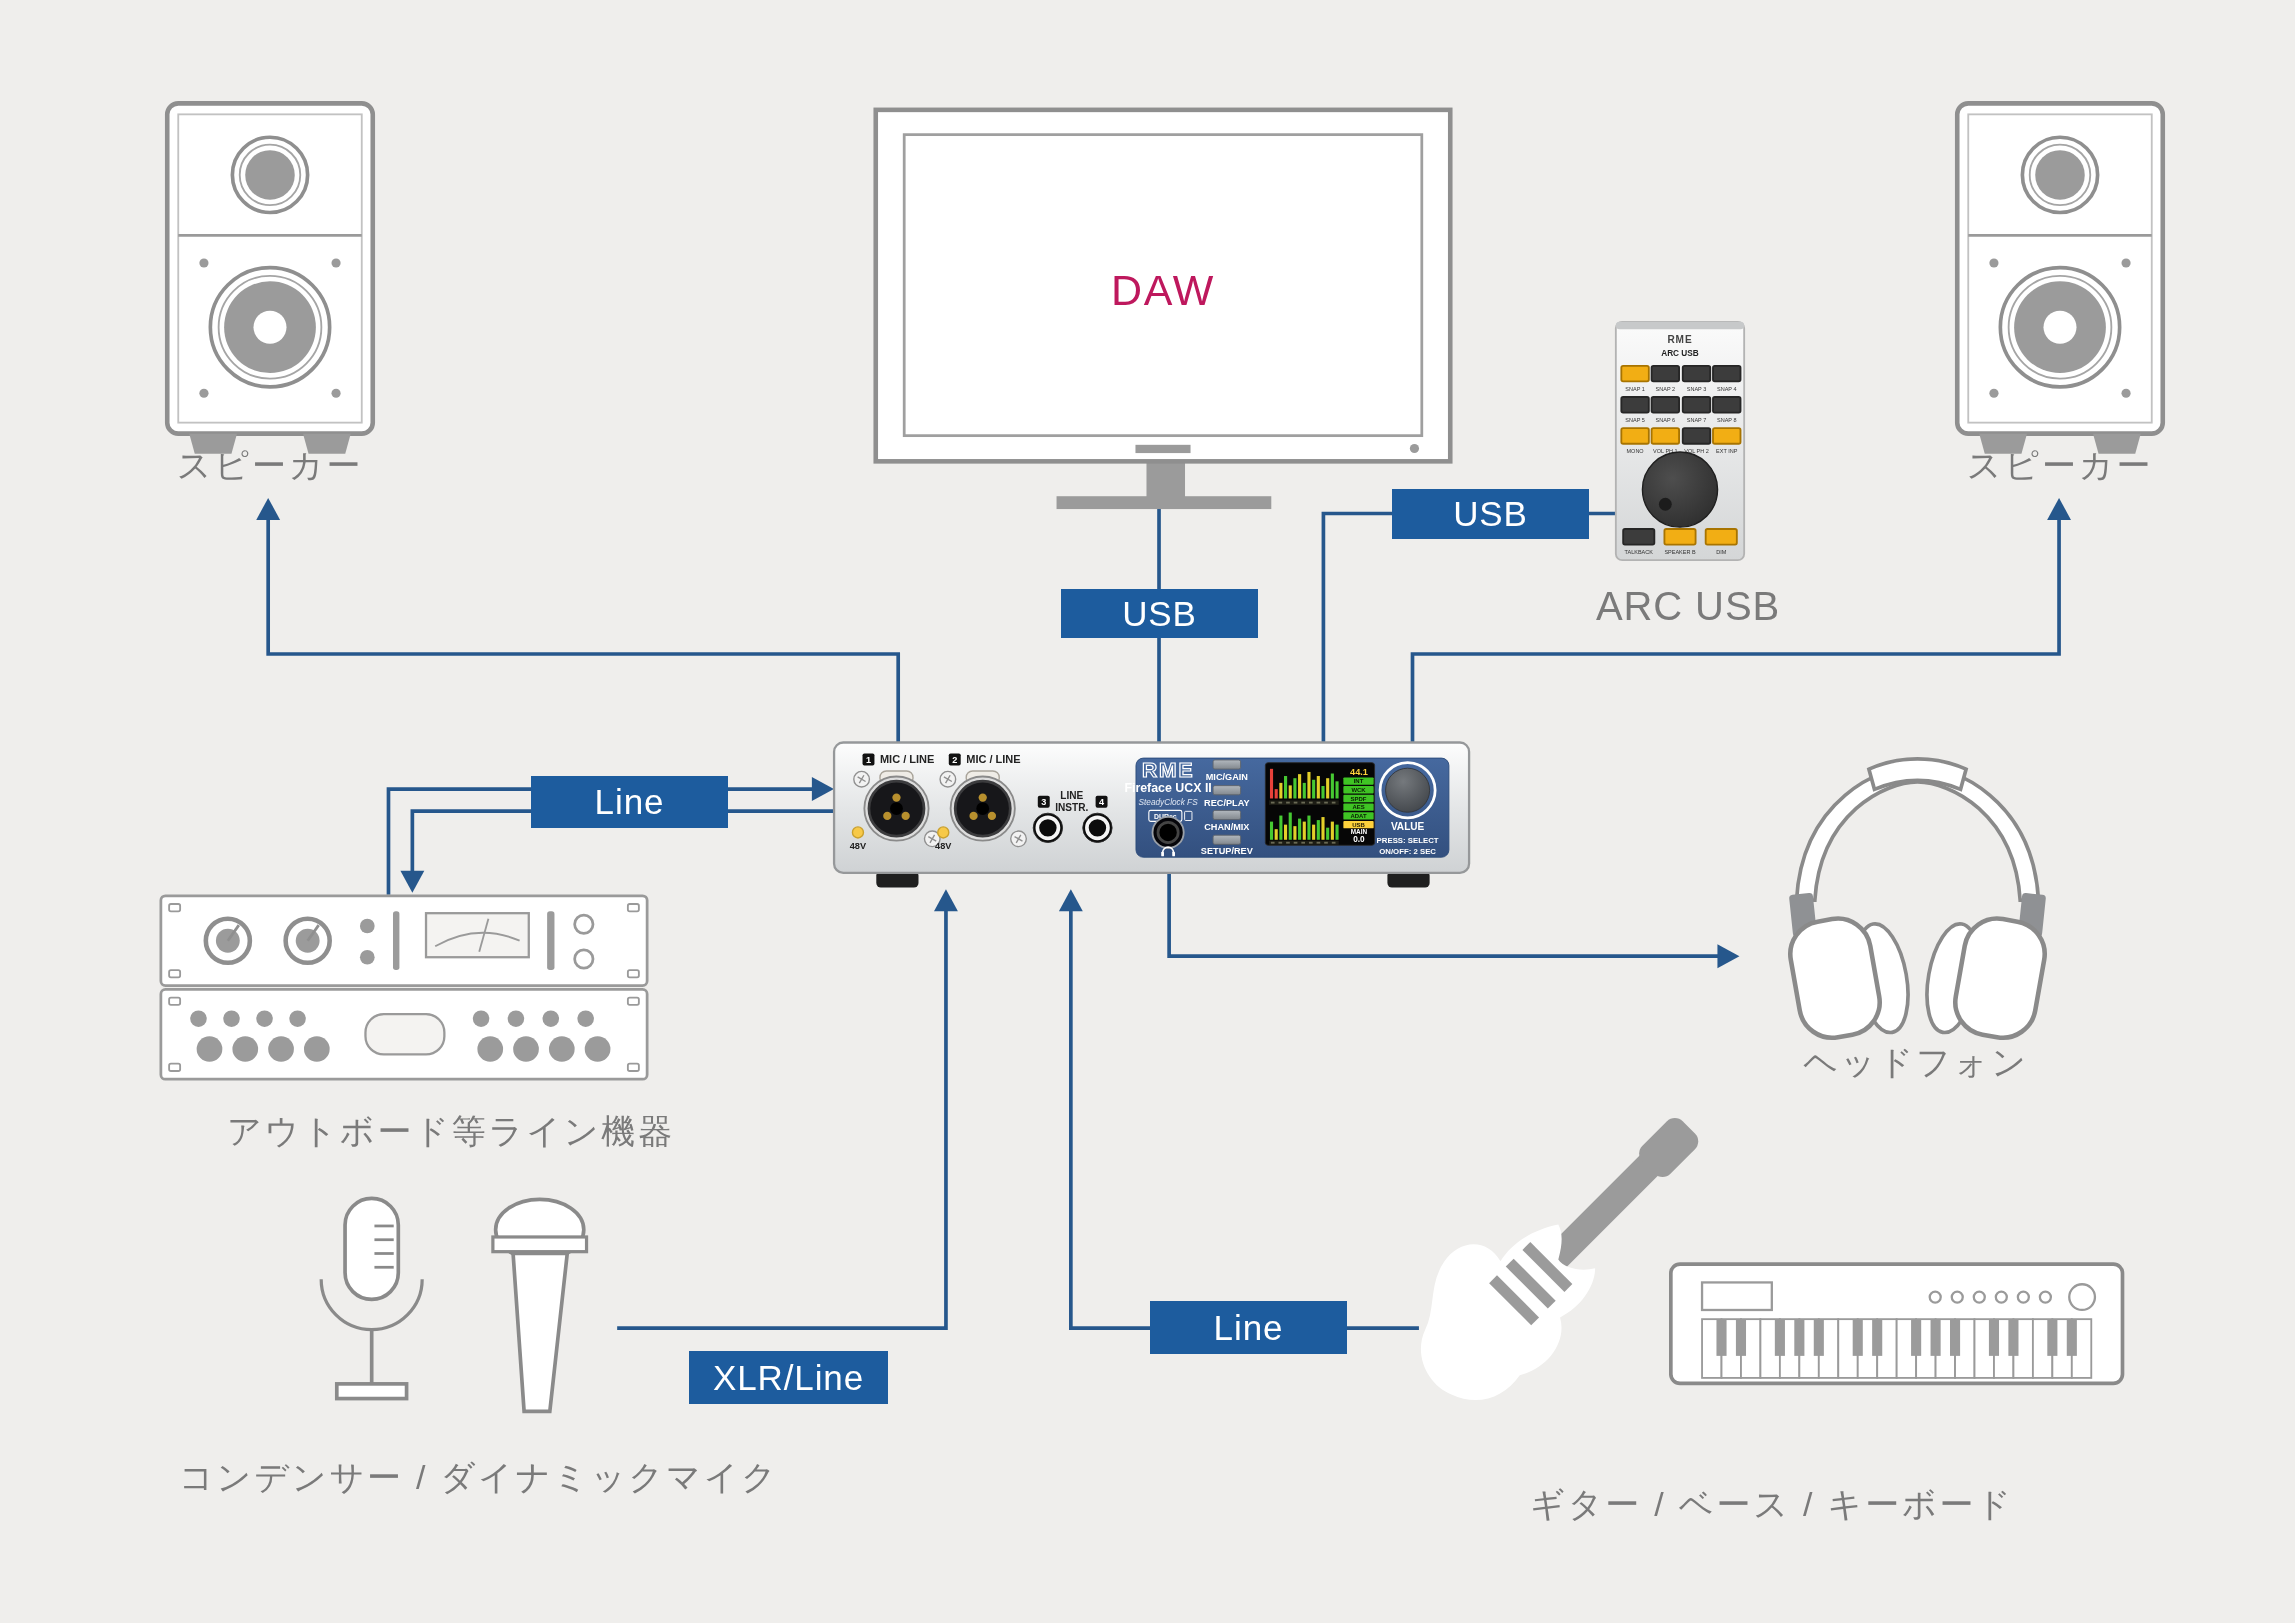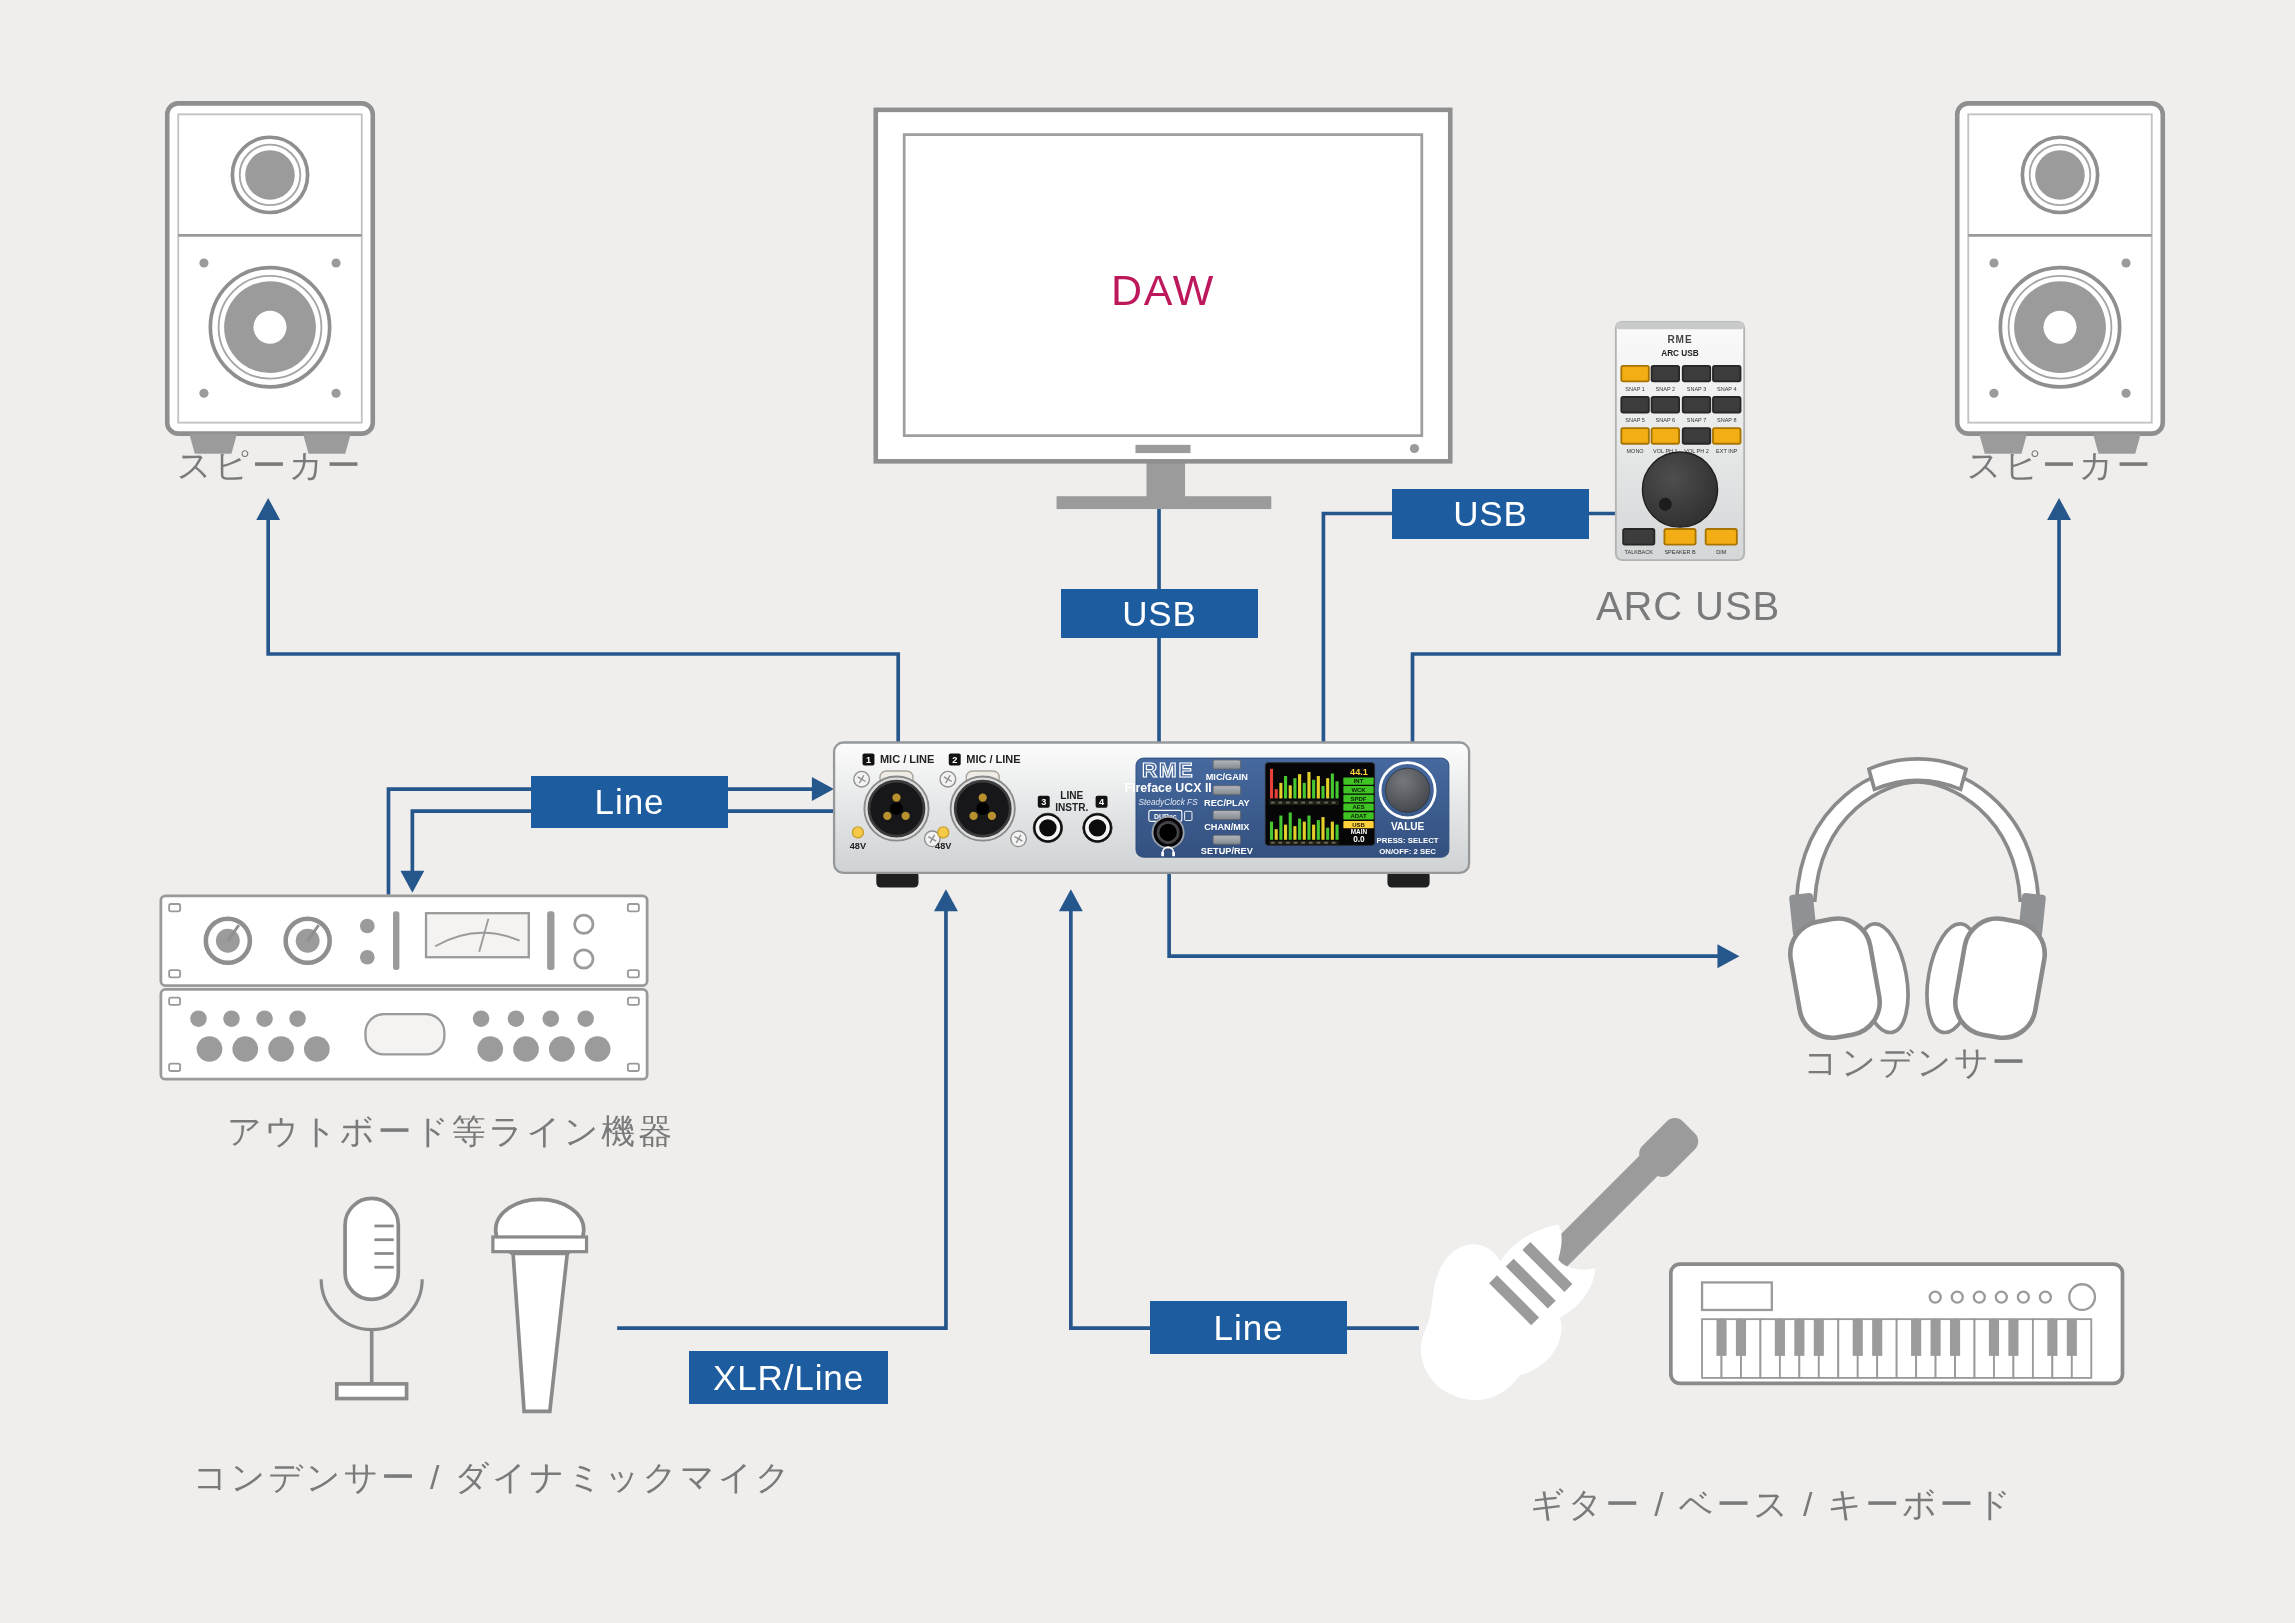--- a/index.html
+++ b/index.html
@@ -367,21 +367,21 @@
   <svg class="devsvg" style="left:1780px;top:749px;" width="275" height="275" viewBox="0 0 300 300">
     <path d="M18,165 C24,55 110,18 150,18 C190,18 276,55 282,165 L262,165 C256,70 185,36 150,36 C115,36 44,70 38,165 Z" fill="#ffffff" stroke="#8a8a8a" stroke-width="4"></path>
     <path d="M103,44 L97,22 C130,7 170,7 203,22 L197,44 C166,31 134,31 103,44 Z" fill="#ffffff" stroke="#8a8a8a" stroke-width="4"></path>
     <rect x="12" y="158" width="26" height="46" rx="4" fill="#8f9194" transform="rotate(-6 25 181)"></rect>
     <rect x="262" y="158" width="26" height="46" rx="4" fill="#8f9194" transform="rotate(6 275 181)"></rect>
     <ellipse cx="112" cy="250" rx="26" ry="60" fill="#ffffff" stroke="#8a8a8a" stroke-width="4" transform="rotate(-10 112 250)"></ellipse>
     <ellipse cx="188" cy="250" rx="26" ry="60" fill="#ffffff" stroke="#8a8a8a" stroke-width="4" transform="rotate(10 188 250)"></ellipse>
     <rect x="16" y="186" width="88" height="128" rx="36" fill="#ffffff" stroke="#8a8a8a" stroke-width="5" transform="rotate(-10 60 250)"></rect>
     <rect x="196" y="186" width="88" height="128" rx="36" fill="#ffffff" stroke="#8a8a8a" stroke-width="5" transform="rotate(10 240 250)"></rect>
   </svg>
-  <div class="jp-label centered" style="left:1916px;top:1063px;">コンデンサー</div>
+  <div class="jp-label centered" style="left:1916px;top:1063px;">ヘッドフォン</div>
 
   <svg class="devsvg" style="left:158px;top:893px;" width="492" height="189" viewBox="0 0 536 206">
 
     <rect x="3" y="3" width="530" height="98" rx="5" fill="#ffffff" stroke="#9a9a9a" stroke-width="3"></rect>
     <rect x="12" y="12" width="12" height="8" rx="2" fill="#fff" stroke="#9a9a9a" stroke-width="2"></rect>
     <rect x="512" y="12" width="12" height="8" rx="2" fill="#fff" stroke="#9a9a9a" stroke-width="2"></rect>
     <rect x="12" y="84" width="12" height="8" rx="2" fill="#fff" stroke="#9a9a9a" stroke-width="2"></rect>
     <rect x="512" y="84" width="12" height="8" rx="2" fill="#fff" stroke="#9a9a9a" stroke-width="2"></rect>
     <circle cx="76" cy="52" r="24" fill="#ffffff" stroke="#8f8f8f" stroke-width="5"></circle>
     <circle cx="76" cy="52" r="13" fill="#9b9b9b"></circle>
@@ -436,21 +436,21 @@
       <line x1="65" y1="153" x2="65" y2="212" stroke="#8a8a8a" stroke-width="4"></line>
       <rect x="27" y="212" width="76" height="16" fill="#ffffff" stroke="#8a8a8a" stroke-width="4"></rect>
     </g>
 
     <g>
       <ellipse cx="248" cy="44" rx="48" ry="33" fill="#ffffff" stroke="#8a8a8a" stroke-width="4"></ellipse>
       <rect x="197" y="52" width="102" height="16" fill="#ffffff" stroke="#8a8a8a" stroke-width="3.5"></rect>
       <path d="M219,70 L278,70 L259,242 L231,242 Z" fill="#ffffff" stroke="#8a8a8a" stroke-width="4"></path>
     </g>
   </svg>
-  <div class="jp-label vcent" style="left:193px;top:1478px;">コンデンサー / ダイナミックマイク</div>
+  <div class="jp-label vcent" style="left:179px;top:1478px;">コンデンサー / ダイナミックマイク</div>
 
   <svg class="devsvg" style="left:1414px;top:1134px;" width="312" height="285" viewBox="0 0 340 310">
     <g transform="translate(100,190) rotate(45) scale(1.35)">
       <rect x="-11" y="-200" width="22" height="150" fill="#9b9b9b"></rect>
       <rect x="-15" y="-208" width="32" height="46" rx="9" fill="#9b9b9b"></rect>
       <path d="M-18,-78 C-30,-60 -34,-40 -30,-24 C-52,-30 -66,-12 -62,8 C-58,30 -40,40 -34,58
                C-26,80 0,88 18,80 C40,72 50,52 46,30 C58,10 54,-16 36,-26
                C42,-44 38,-64 28,-74 C22,-64 10,-56 2,-58 C-6,-72 -12,-76 -18,-78 Z" fill="#ffffff"></path>
       <rect x="-24" y="-52" width="48" height="9" fill="#9b9b9b"></rect>
       <rect x="-24" y="-33" width="48" height="9" fill="#9b9b9b"></rect>

